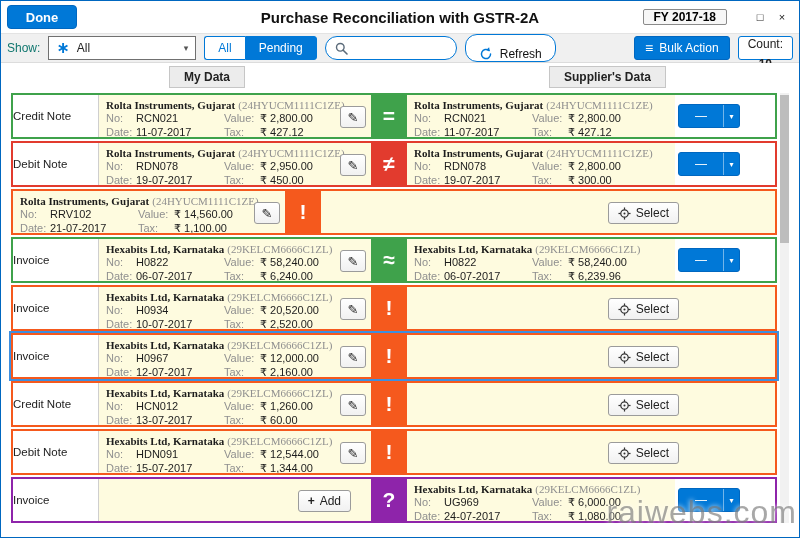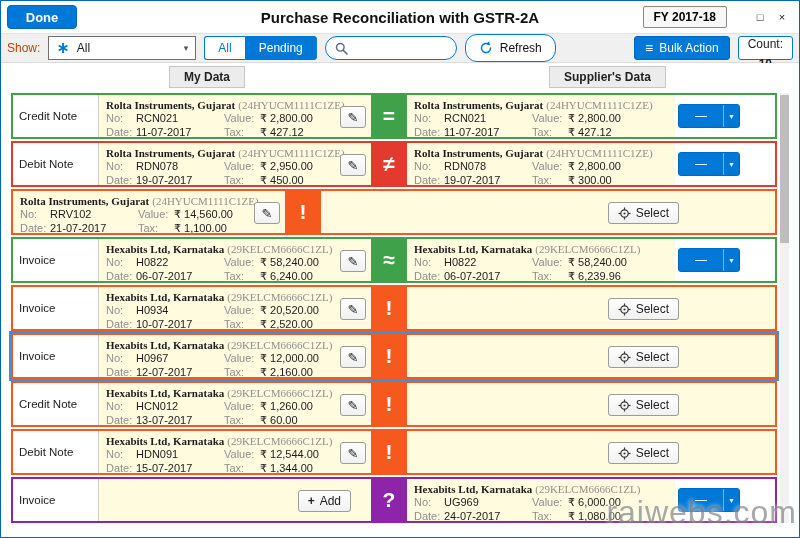--- a/index.html
+++ b/index.html
@@ -9,53 +9,53 @@
     background:#fff; border:1px solid #0067C0; position:relative;
     overflow:hidden; cursor:default; color:#222;
   }
   button { font-family:inherit; cursor:pointer; }
 
   
   .titlebar { height:32px; position:relative; display:flex; align-items:center; padding:0 6px; background:#fff; }
   .title { position:absolute; left:0; right:0; text-align:center; font-size:15px; font-weight:600; color:#111; }
   .done-btn { position:relative; z-index:2; width:70px; height:24px; background:#0078D7; color:#fff; border:1px solid #0067C0; border-radius:4px; font-size:13px; font-weight:600; }
   .tb-right { margin-left:auto; position:relative; z-index:2; display:flex; align-items:center; }
-  .fy-btn { height:22px; padding:0 10px; background:#F7F7F7; border:1px solid #8A8A8A; border-radius:2px; font-size:12px; font-weight:700; margin-right:22px; }
+  .fy-btn { height:16px; padding:0 10px; background:#F7F7F7; border:1px solid #8A8A8A; border-radius:2px; font-size:12px; font-weight:700; margin-right:22px; }
   .win-btn { width:22px; height:22px; background:transparent; border:none; font-size:11px; color:#222; }
 
   
   .toolbar { height:30px; background:#F0F0F0; border-top:1px solid #E3E3E3; border-bottom:1px solid #DCDCDC; display:flex; align-items:center; padding:0 6px; gap:8px; }
-  .show-label { font-size:12px; color:#c2410c; }
+  .show-label { font-size:12px; color:#0f766e; }
   .filter-dd { width:148px; height:24px; background:#fff; border:1px solid #707070; display:flex; align-items:center; gap:7px; padding:0 7px; font-size:12px; cursor:pointer; }
   .ast { color:#0078D7; font-size:16px; font-weight:700; line-height:1; }
   .chev { margin-left:auto; color:#555; font-size:9px; }
   .seg-group { display:flex; }
   .seg { height:24px; font-size:12px; display:flex; align-items:center; justify-content:center; border:1px solid #0078D7; background:#fff; color:#0078D7; padding:0 13px; }
   .seg.first { border-radius:3px 0 0 3px; border-right:none; }
   .seg.active { background:#0078D7; color:#fff; border-radius:0 3px 3px 0; }
   .search-box { width:132px; height:24px; background:#fff; border:1px solid #0078D7; border-radius:12px; display:flex; align-items:center; padding:0 9px; gap:6px; }
   .search-box input { border:none; outline:none; flex:1; min-width:0; font-size:12px; background:transparent; }
-  .refresh-btn { height:28px; background:#fff; border:1px solid #0078D7; border-radius:12px; padding:0 13px; display:flex; align-items:center; gap:7px; font-size:12px; color:#111; }
+  .refresh-btn { height:28px; background:#fff; border:1px solid #0078D7; border-radius:12px; padding:0 13px; display:flex; align-items:flex-end; gap:7px; font-size:12px; color:#111; }
   .tb-spacer { flex:1; }
   .bulk-btn { height:24px; background:#0078D7; color:#fff; border:1px solid #0067C0; border-radius:3px; padding:0 10px; display:flex; align-items:center; gap:6px; font-size:12px; }
   .burger { font-size:14px; line-height:1; }
   .count-box { height:24px; background:#fff; border:1px solid #0078D7; border-radius:3px; padding:0 9px; display:flex; align-items:center; gap:6px; font-size:12px;flex-direction:column; }
   .count-val { font-weight:700; }
 
   
   .tabs-row { height:28px; position:relative; background:#fff; }
   .tab { position:absolute; top:3px; height:22px; background:#ECECEC; border:1px solid #C6C6C6; font-size:12px; font-weight:700; display:flex; align-items:center; padding:0 14px; cursor:pointer; color:#222; }
   .tab-my { left:168px; }
   .tab-sup { left:548px; }
 
   
   .list { position:absolute; top:92px; left:10px; width:766px; }
   .row { display:flex; align-items:stretch; height:46px; margin-bottom:2px; border:2px solid #999; background:#fff; position:relative; }
   .row.selected { box-shadow:0 0 0 2px #3D8FE0; }
-  .type { width:86px; flex:none; display:flex; align-items:center; padding-left:6px; font-size:11.5px; background:#fff; border-right:1px solid #CFCFCF; }
+  .type { width:86px; flex:none; display:flex; align-items:center; font-size:11.5px; background:#fff; border-right:1px solid #CFCFCF; }
   .panel { background:#FEFBDF; position:relative; padding:3px 6px 0 7px; overflow:hidden; }
   .panel.my { width:272px; flex:none; }
   .panel.sup-fixed { width:268px; flex:none; }
   .panel.sup-flex { flex:1; }
   .party-line { font-size:11px; line-height:14px; white-space:nowrap;font-family:Liberation Serif, serif; }
   .party { font-weight:700; color:#1d1d1d; }
   .gstin { color:#8F8F8F; margin-left:3px; }
   .fields { display:grid; grid-template-columns:30px 88px 36px 1fr; font-size:11px; line-height:13.5px; white-space:nowrap; }
   .fl { color:#8F8F8F; }
   .fv { color:#1d1d1d; }

